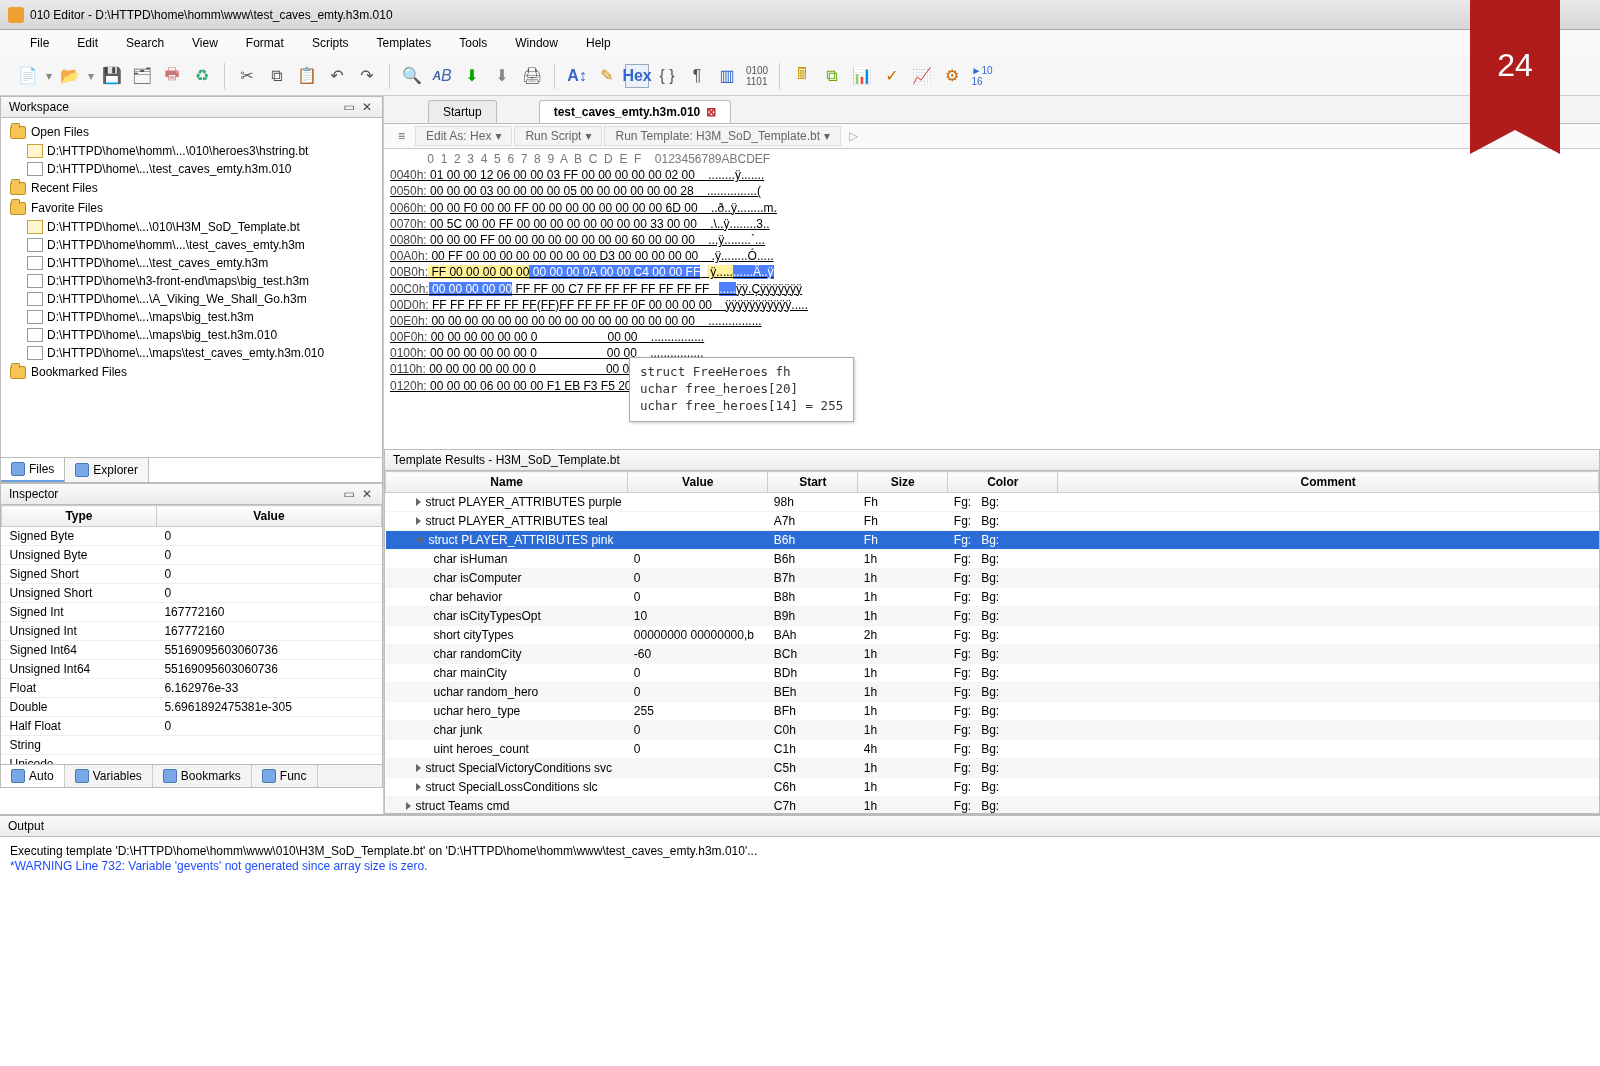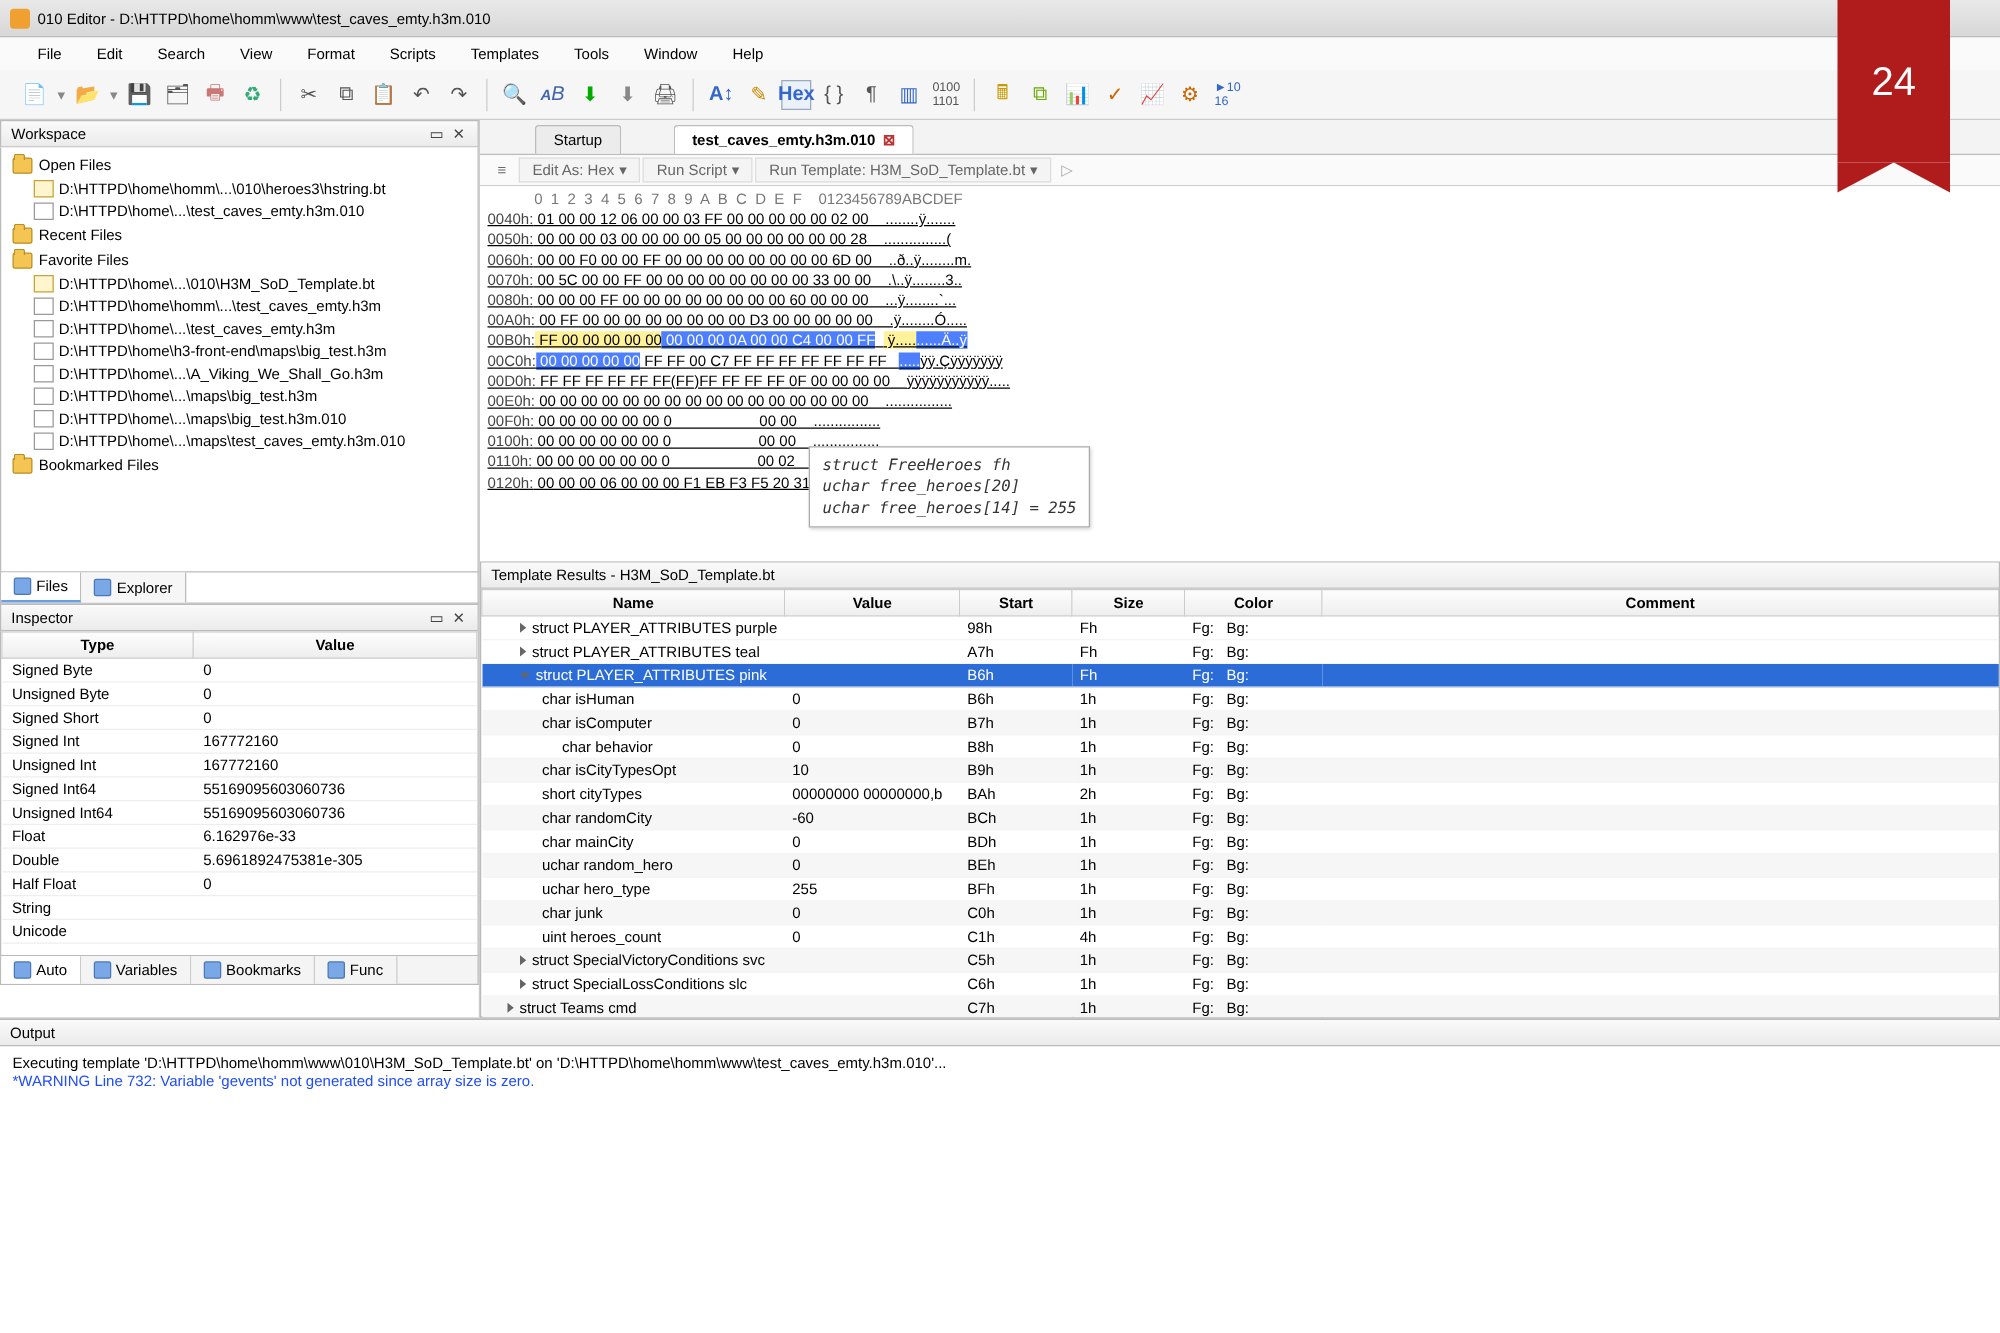--- a/index.html
+++ b/index.html
@@ -181,20 +181,24 @@
             </tr>
             <tr>
               <td>Unsigned Byte</td>
               <td>0</td>
             </tr>
             <tr>
               <td>Signed Short</td>
               <td>0</td>
             </tr>
             <tr>
+              <td>Unsigned Short</td>
+              <td>0</td>
+            </tr>
+            <tr>
               <td>Signed Int</td>
               <td>167772160</td>
             </tr>
             <tr>
               <td>Unsigned Int</td>
               <td>167772160</td>
             </tr>
             <tr>
               <td>Signed Int64</td>
               <td>55169095603060736</td>
@@ -255,21 +259,21 @@
         <div class="hexrow"><span class="addr">0080h:</span> 00 00 00 FF 00 00 00 00 00 00 00 00 60 00 00 00    ...ÿ........`...</div>
         <div class="hexrow"><span class="addr">00A0h:</span> 00 FF 00 00 00 00 00 00 00 00 D3 00 00 00 00 00    .ÿ........Ó.....</div>
         <div class="hexrow"><span class="addr">00B0h:</span><span class="sel-y"> FF 00 00 00 00 00</span><span class="sel-b"> 00 00 00 0A 00 00 C4 00 00 FF</span>  <span class="sel-y"> ÿ.....</span><span class="sel-b">......Ä..ÿ</span></div>
         <div class="hexrow"><span class="addr">00C0h:</span><span class="sel-b"> 00 00 00 00 00</span> FF FF 00 C7 FF FF FF FF FF FF FF   <span class="sel-b">.....</span>ÿÿ.Çÿÿÿÿÿÿÿ</div>
         <div class="hexrow"><span class="addr">00D0h:</span> FF FF FF FF FF FF(FF)FF FF FF FF 0F 00 00 00 00    ÿÿÿÿÿÿÿÿÿÿÿ.....</div>
         <div class="hexrow"><span class="addr">00E0h:</span> 00 00 00 00 00 00 00 00 00 00 00 00 00 00 00 00    ................</div>
         <div class="hexrow"><span class="addr">00F0h:</span> 00 00 00 00 00 00 0                     00 00    ................</div>
         <div class="hexrow"><span class="addr">0100h:</span> 00 00 00 00 00 00 0                     00 00    ................</div>
         <div class="hexrow"><span class="addr">0110h:</span> 00 00 00 00 00 00 0                     00 02    ................</div>
         <div class="hexrow"><span class="addr">0120h:</span> 00 00 00 06 00 00 00 F1 EB F3 F5 20 31 0D 00 00    .......ñëóõ 1...</div>
-        <div class="tooltip" style="left: 263px; top: 208px; font-style: italic;">struct FreeHeroes fh<br>  uchar free_heroes[20]<br>    uchar free_heroes[14] = 255</div>
+        <div class="tooltip" style="left: 245px; top: 208px;">struct FreeHeroes fh<br>  uchar free_heroes[20]<br>    uchar free_heroes[14] = 255</div>
       </div>
 
     <div class="results-hdr"><span>Template Results - H3M_SoD_Template.bt</span></div>
     <div class="results">
       <table class="res">
         <thead>
             <tr id="res-hdr">
               <th style="width: 240px;">Name</th>
               <th style="width: 140px;">Value</th>
               <th style="width: 90px;">Start</th>
@@ -313,21 +317,21 @@
             </tr>
             <tr class="zebra">
               <td style="padding-left:48px">char isComputer</td>
               <td>0</td>
               <td>B7h</td>
               <td>1h</td>
               <td>Fg:&nbsp;&nbsp;&nbsp;Bg:</td>
               <td></td>
             </tr>
             <tr>
-              <td style="padding-left:64px">char behavior</td>
+              <td style="padding-left:44px">char behavior</td>
               <td>0</td>
               <td>B8h</td>
               <td>1h</td>
               <td>Fg:&nbsp;&nbsp;&nbsp;Bg:</td>
               <td></td>
             </tr>
             <tr class="zebra">
               <td style="padding-left:48px">char isCityTypesOpt</td>
               <td>10</td>
               <td>B9h</td>

